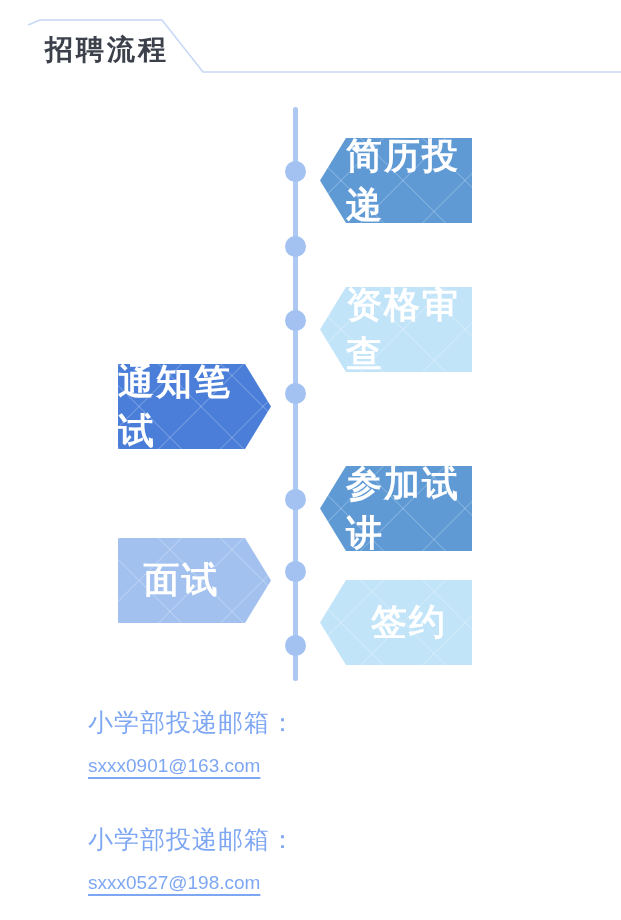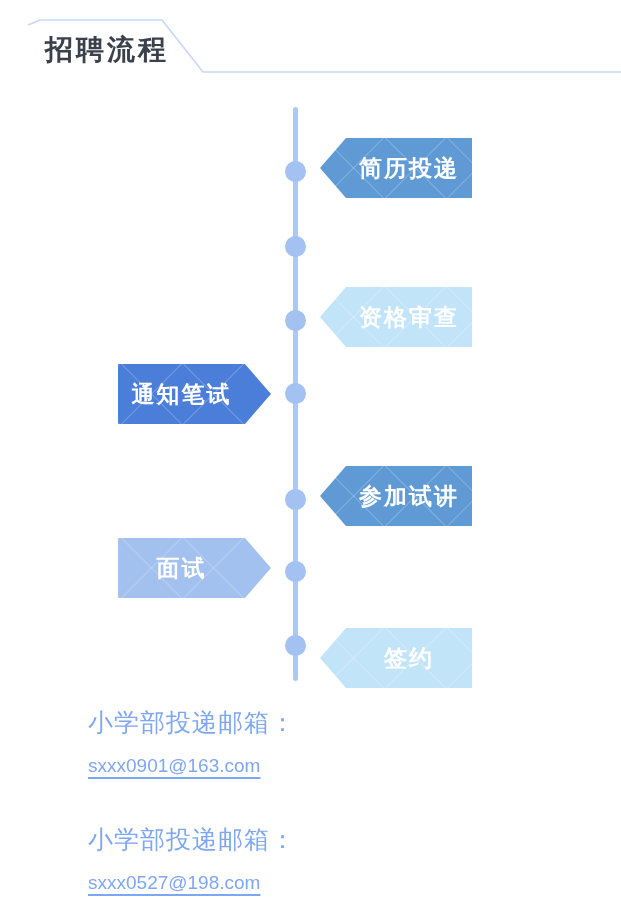--- a/index.html
+++ b/index.html
@@ -50,25 +50,25 @@
   .dot.d2{ top:232px; }
   .dot.d3{ top:306px; }
   .dot.d4{ top:379px; }
   .dot.d5{ top:485px; }
   .dot.d6{ top:557px; }
   .dot.d7{ top:631px; }
 
   
   .step{
     position:absolute;
-    height:60px;
+    height:85px;
     display:flex;
     align-items:center;
     justify-content:center;
-    font-size:23px;
+    font-size:36px;
     font-weight:bold;
     letter-spacing:2px;
     background-image:
       repeating-linear-gradient(45deg,  rgba(255,255,255,0.16) 0 1.5px, transparent 1.5px 44px),
       repeating-linear-gradient(135deg, rgba(255,255,255,0.16) 0 1.5px, transparent 1.5px 44px);
     filter:drop-shadow(2px 3px 2px rgba(110,140,190,0.28));
   }
   .step.right{
     left:320px; width:152px;
     clip-path:polygon(0 50%, 26px 0, 100% 0, 100% 100%, 26px 100%);
@@ -78,21 +78,21 @@
     left:118px; width:153px;
     clip-path:polygon(0 0, calc(100% - 26px) 0, 100% 50%, calc(100% - 26px) 100%, 0 100%);
     padding-right:26px;
   }
   .step.s1{ top:134px; }
   .step.s2{ top:209px; }
   .step.s3{ top:283px; }
   .step.s4{ top:360px; }
   .step.s5{ top:462px; }
   .step.s6{ top:534px; }
-  .step.s7{ top:624px; }
+  .step.s7{ top:576px; }
 
   
   .contacts{
     position:absolute;
     left:88px; top:702px;
   }
   .contact-block{ margin-bottom:38px; }
   .contact-label{
     font-size:25px;
     line-height:33px;

